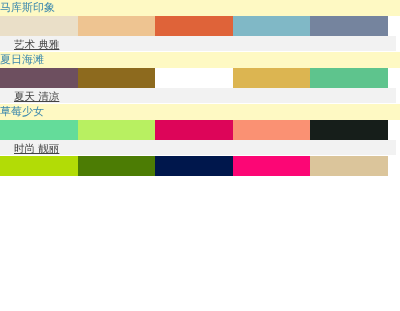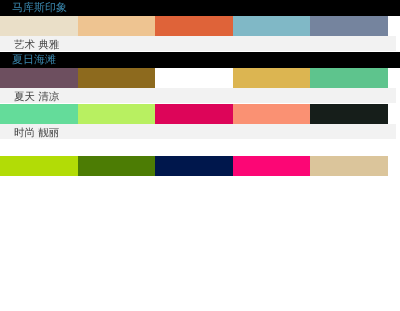--- a/index.html
+++ b/index.html
@@ -26,25 +26,25 @@
     position: relative;
     background: #ffffff;
   }
 
   
   .palette-title {
     height: 16px;
     line-height: 16px;
     font-size: 11px;
     color: #3a87ad;
-    padding-left: 12px;
+    padding-left: 0px;
     letter-spacing: 0px;
     white-space: nowrap;
     overflow: hidden;
-    background: #000000;
+    background: #fef9c3;
     font-weight: normal;
   }
 
   
   .swatch-row {
     display: flex;
     width: 388px;
     height: 20px;
     margin: 0;
     padding: 0;
@@ -62,20 +62,21 @@
     line-height: 16px;
     font-size: 10.5px;
     color: #444444;
     padding-left: 14px;
     background: #f2f2f2;
     white-space: nowrap;
     overflow: hidden;
     border-bottom: 1px solid #ffffff;
     box-sizing: border-box;
     width: 396px;
+    text-decoration: underline;
   }
 </style>
 </head>
 <body>
 
 <div id="palette-list">
     <div class="palette-card">
       <div class="palette-title">马库斯印象</div>
       <div class="swatch-row">
         <span class="swatch" style="background: rgb(234, 223, 200);"></span>
@@ -91,20 +92,21 @@
       <div class="swatch-row">
         <span class="swatch" style="background: rgb(109, 79, 95);"></span>
         <span class="swatch" style="background: rgb(141, 106, 30);"></span>
         <span class="swatch"></span>
         <span class="swatch" style="background: rgb(220, 181, 81);"></span>
         <span class="swatch" style="background: rgb(94, 196, 141);"></span>
       </div>
       <div class="palette-tags">夏天 清凉</div>
     </div>
     <div class="palette-card">
+      <div class="palette-title">草莓少女</div>
       <div class="swatch-row">
         <span class="swatch" style="background: rgb(100, 220, 154);"></span>
         <span class="swatch" style="background: rgb(184, 240, 97);"></span>
         <span class="swatch" style="background: rgb(221, 5, 89);"></span>
         <span class="swatch" style="background: rgb(250, 145, 115);"></span>
         <span class="swatch" style="background: rgb(22, 30, 26);"></span>
       </div>
       <div class="palette-tags">时尚 靓丽</div>
     </div>
     <div class="palette-card">

